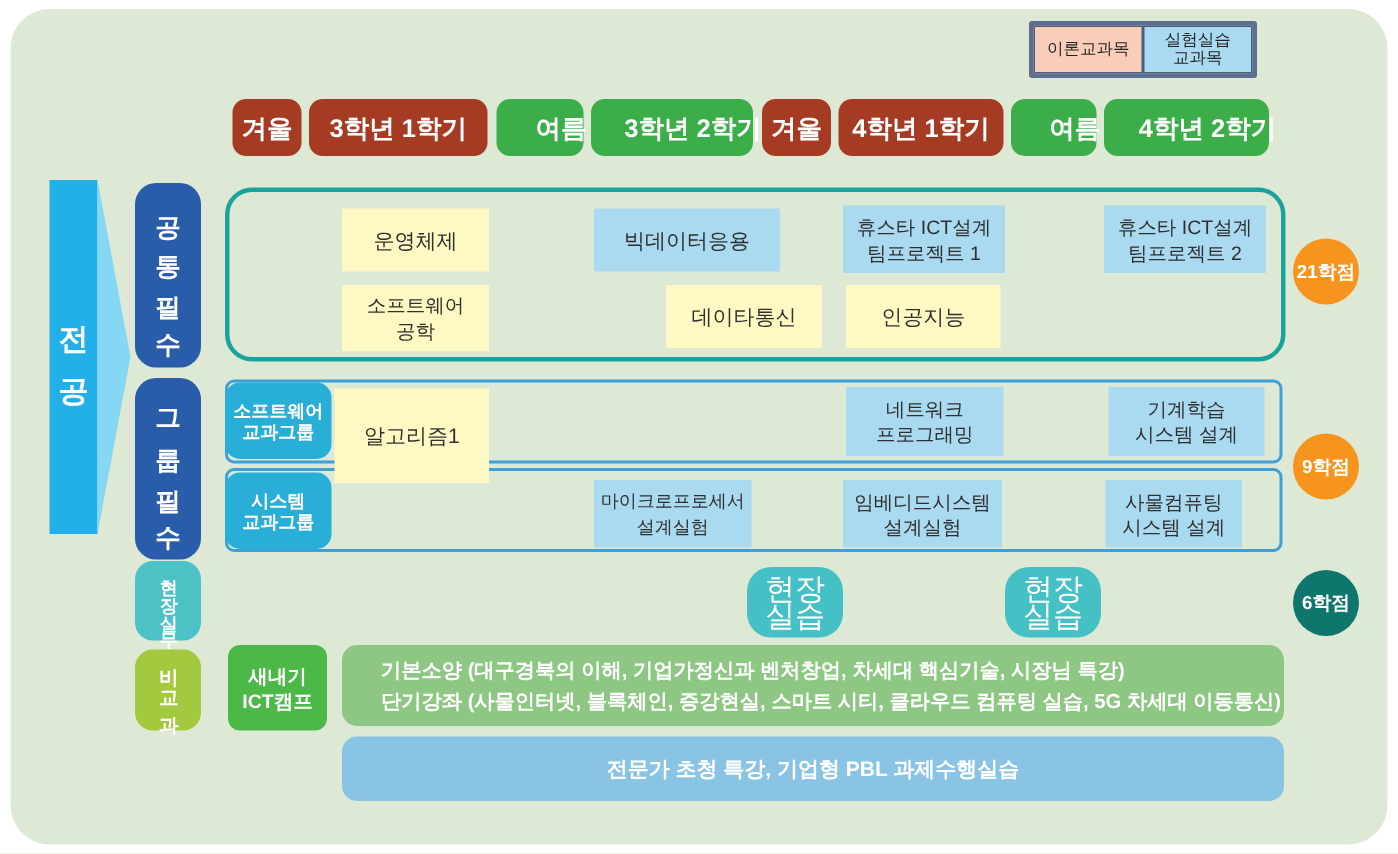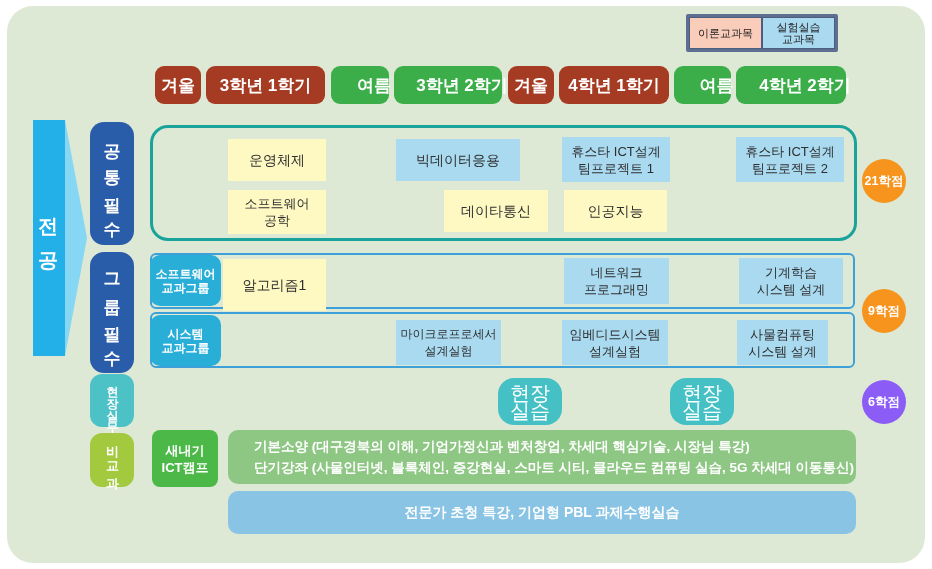--- a/index.html
+++ b/index.html
@@ -74,21 +74,21 @@
     background:#45c1c5;border-radius:16px;color:#fff;font-weight:normal;font-size:20px;
     display:flex;align-items:center;justify-content:center;text-align:center;
     white-space:pre-line;line-height:18px;
   }
   
   .credit{
     width:44px;height:44px;border-radius:50%;color:#fff;font-weight:bold;font-size:12.5px;
     display:flex;align-items:center;justify-content:center;
   }
   .credit.orange{background:#f7941e;}
-  .credit.gray{background:#8b5cf6;}
+  .credit.gray{background:#0f766e;}
   
   #camp{
     left:152px;top:430px;width:66px;height:57px;background:#4cb848;border-radius:8px;
     color:#fff;font-weight:bold;font-size:13px;display:flex;align-items:center;justify-content:center;
     text-align:center;white-space:pre-line;line-height:17px;
   }
   #programs{
     left:228px;top:430px;width:628px;height:54px;background:#8dc783;border-radius:10px;
     color:#fff;font-weight:bold;font-size:13.5px;display:flex;flex-direction:column;justify-content:center;
     padding-left:26px;line-height:21px;
@@ -140,21 +140,21 @@
 <div class="abs box theory" style="left:228px;top:190px;width:98px;height:44px;font-size:13px;">소프트웨어
 공학</div>
 <div class="abs box lab" style="left:396px;top:139px;width:124px;height:42px;">빅데이터응용</div>
 <div class="abs box theory" style="left:396px;top:190px;width:104px;height:42px;margin-left:48px;">데이타통신</div>
 <div class="abs box lab" style="left:562px;top:137px;width:108px;height:45px;font-size:13px;">휴스타 ICT설계
 팀프로젝트 1</div>
 <div class="abs box theory" style="left:564px;top:190px;width:103px;height:42px;">인공지능</div>
 <div class="abs box lab" style="left:736px;top:137px;width:108px;height:45px;font-size:13px;">휴스타 ICT설계
 팀프로젝트 2</div>
 
-<div class="abs box theory" style="left:223px;top:259px;width:103px;height:52px;">알고리즘1</div>
+<div class="abs box theory" style="left:223px;top:259px;width:103px;height:63px;">알고리즘1</div>
 <div class="abs box lab" style="left:564px;top:258px;width:105px;height:46px;font-size:13px;">네트워크
 프로그래밍</div>
 <div class="abs box lab" style="left:739px;top:258px;width:104px;height:46px;font-size:13px;">기계학습
 시스템 설계</div>
 
 <div class="abs box lab" style="left:396px;top:320px;width:105px;height:45px;font-size:12px;">마이크로프로세서
 설계실험</div>
 <div class="abs box lab" style="left:562px;top:320px;width:106px;height:45px;font-size:13px;">임베디드시스템
 설계실험</div>
 <div class="abs box lab" style="left:737px;top:320px;width:91px;height:45px;font-size:13px;">사물컴퓨팅

